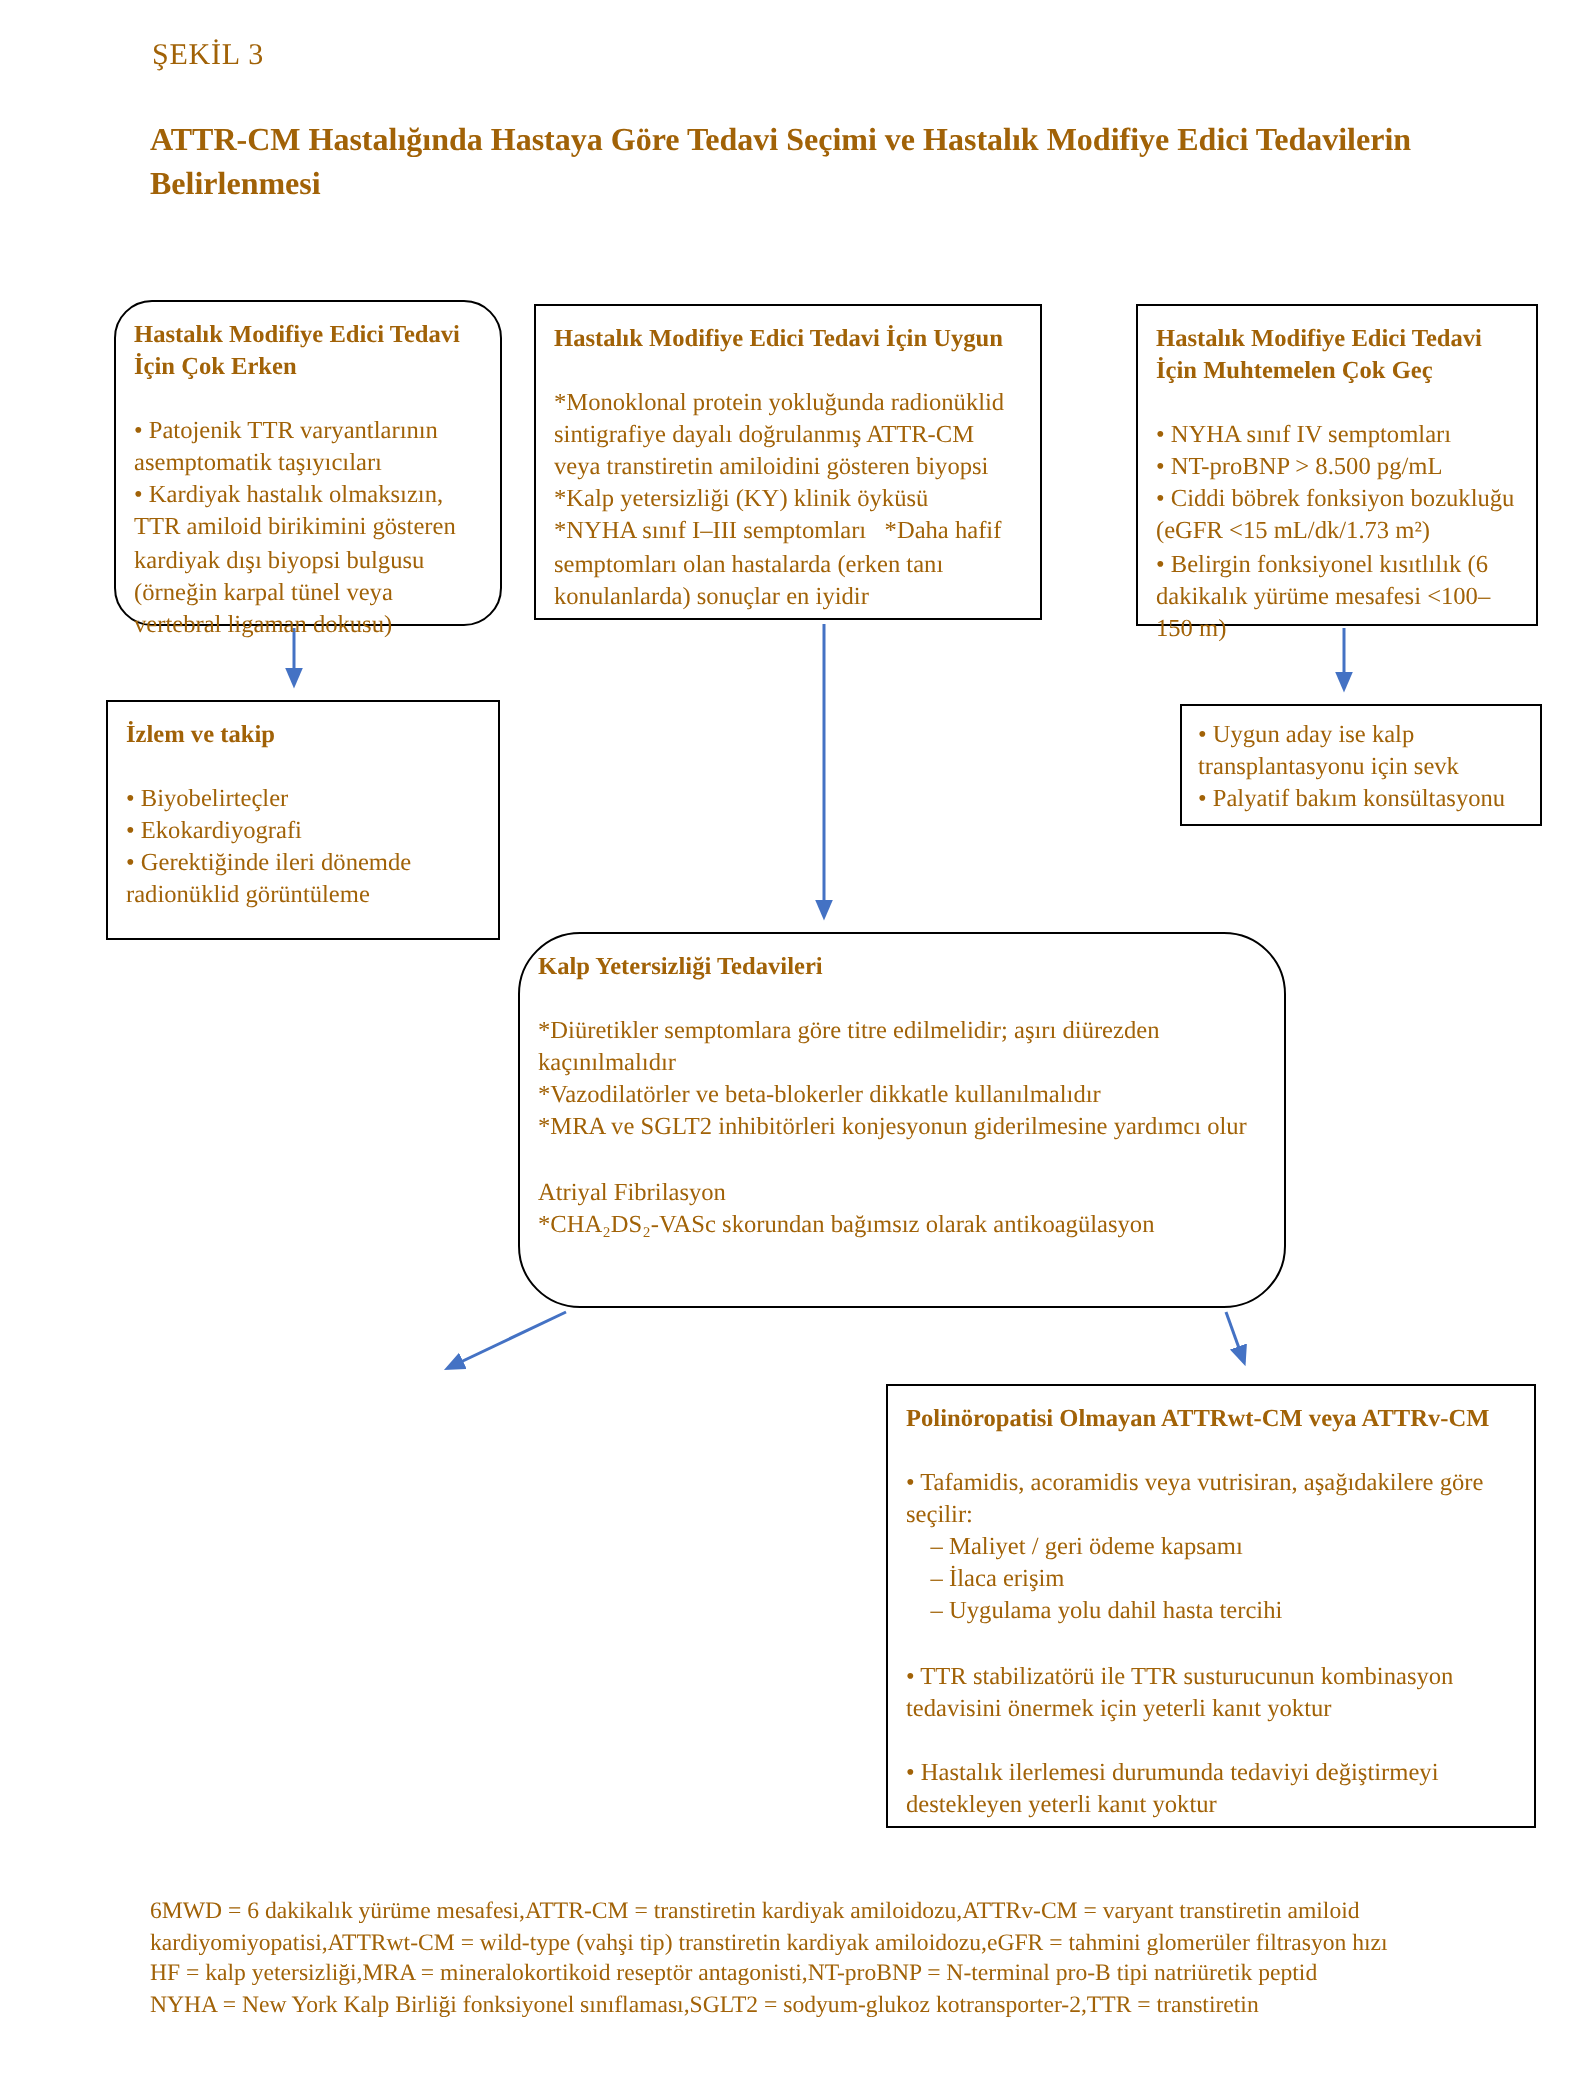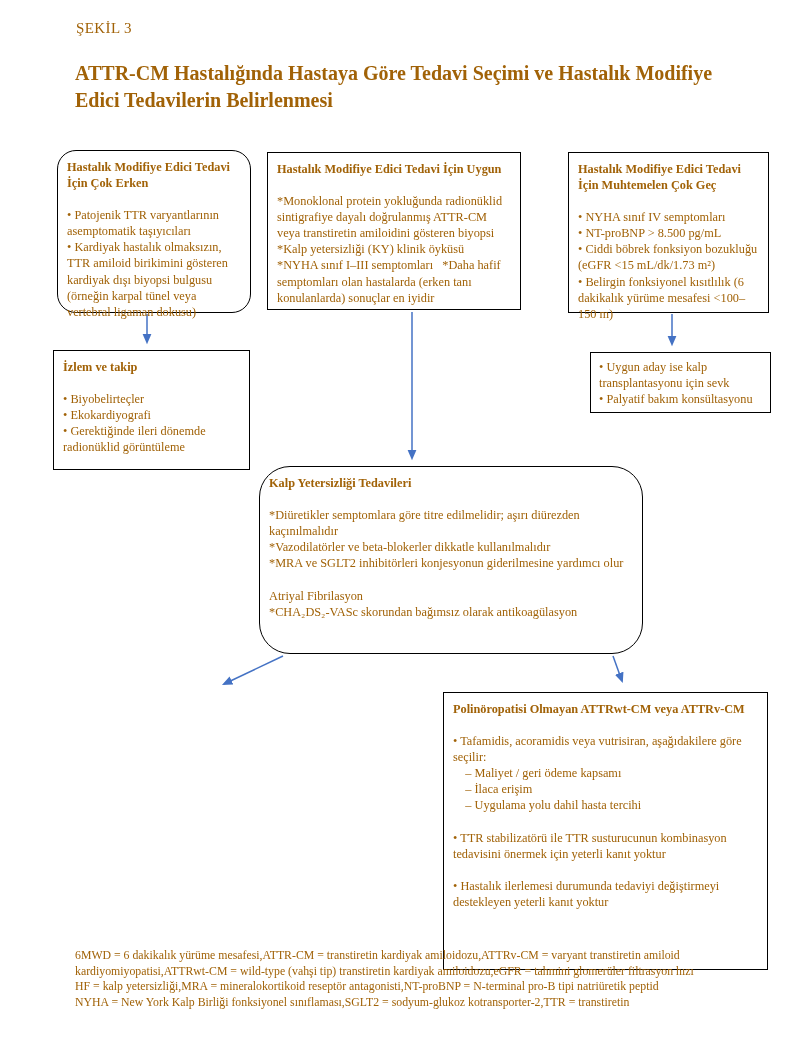--- a/index.html
+++ b/index.html
@@ -17,21 +17,21 @@
     left: 76px;
     top: 20px;
     font-size: 15px;
     letter-spacing: 0.4px;
   }
   .heading {
     position: absolute;
     left: 75px;
     top: 60px;
     width: 660px;
-    font-size: 20px;
+    font-size: 16px;
     font-weight: bold;
     line-height: 1.35;
   }
   .box {
     position: absolute;
     border: 1.6px solid #000000;
     box-sizing: border-box;
     padding: 8px 9px;
     font-size: 12.3px;
     line-height: 1.31;
@@ -46,21 +46,21 @@
     white-space: pre-wrap;
     margin: 0;
   }
   #box-too-early   { left: 57px;  top: 150px; width: 194px; height: 163px; border-radius: 19px; }
   #box-appropriate { left: 267px; top: 152px; width: 254px; height: 158px; }
   #box-too-late    { left: 568px; top: 152px; width: 201px; height: 161px; }
   #box-monitoring  { left: 53px;  top: 350px; width: 197px; height: 120px; }
   #box-transplant  { left: 590px; top: 352px; width: 181px; height: 61px; padding: 6px 8px; }
   #box-heart-failure { left: 259px; top: 466px; width: 384px; height: 188px; border-radius: 31px; }
   #box-attrv-polyneuropathy { left: 38px; top: 693px; width: 318px; height: 78px; }
-  #box-no-polyneuropathy    { left: 443px; top: 692px; width: 325px; height: 278px; }
+  #box-no-polyneuropathy    { left: 443px; top: 692px; width: 325px; height: 222px; }
   .footnote {
     position: absolute;
     left: 75px;
     top: 948px;
     width: 675px;
     font-size: 11.8px;
     line-height: 1.33;
     white-space: pre-wrap;
   }
   .arrow-layer {

